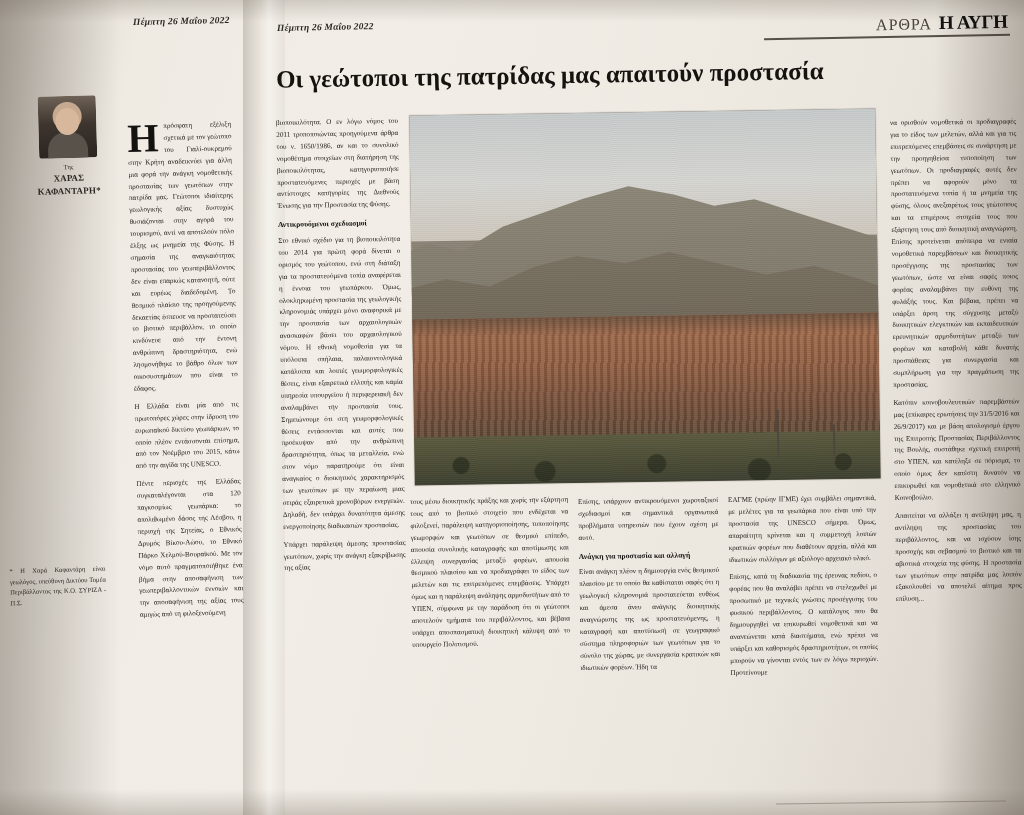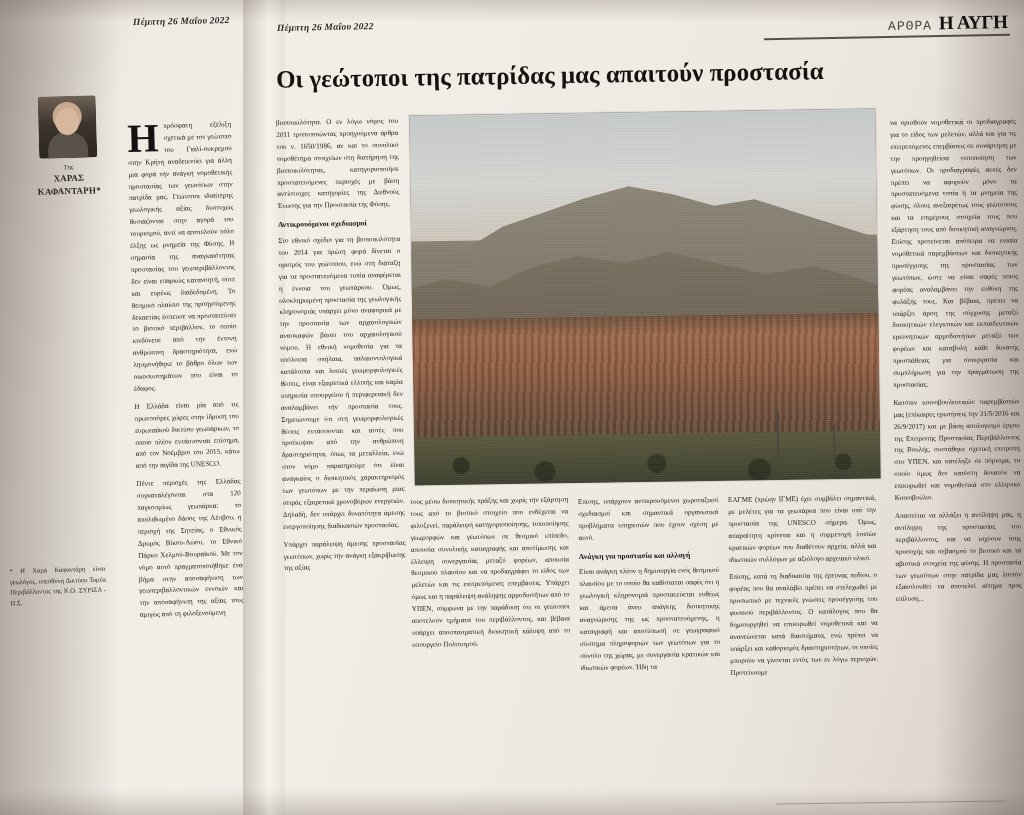--- a/index.html
+++ b/index.html
@@ -48,21 +48,21 @@
     font-size:9.5px;color:#2a2622;letter-spacing:.2px;
   }
   .dateline.left{left:133px;top:16px;transform:rotate(-1.2deg);}
   .dateline.mid{left:277px;top:22px;transform:rotate(-1.1deg);}
 
   .masthead{
     position:absolute;right:16px;top:12px;display:flex;align-items:baseline;gap:7px;
     transform:rotate(-1.0deg);
   }
   .masthead .arthra{
-    font-size:13px;color:#4a443c;letter-spacing:1px;font-family:Liberation Mono, monospace;
+    font-size:16px;color:#4a443c;letter-spacing:1px;font-family:Liberation Serif, serif;
   }
   .masthead .logo{
     font-size:19px;font-weight:bold;color:#141210;letter-spacing:-0.3px;
     font-family:"Liberation Serif",serif;
   }
   .rule-top{
     position:absolute;right:14px;top:36px;width:246px;height:1.6px;background:#3b352e;
     transform:rotate(-1.0deg);opacity:.85;
   }
 

